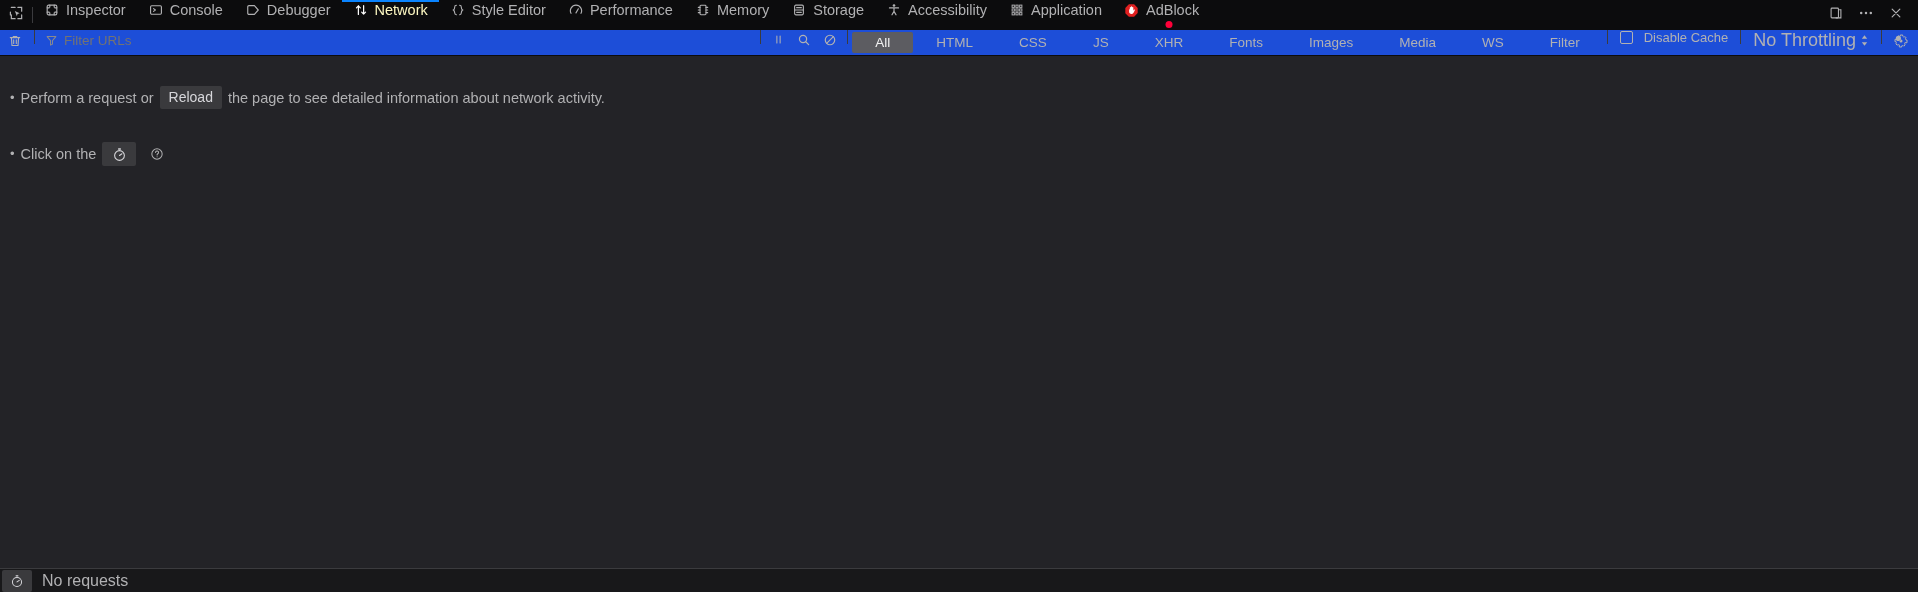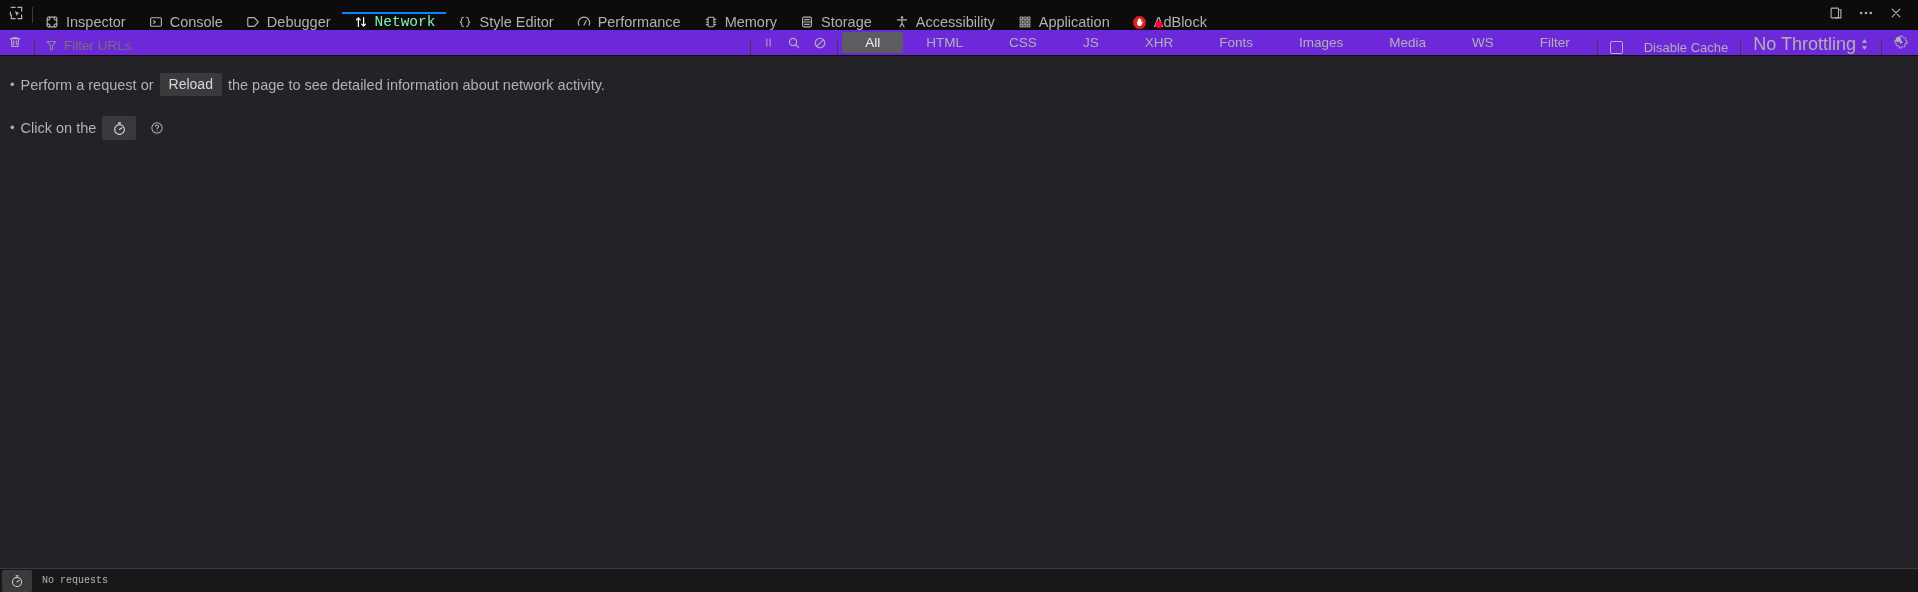--- a/index.html
+++ b/index.html
@@ -29,21 +29,21 @@
     flex: 0 0 auto;
   }
   .vdivider {
     width: 1px;
     background: #3b3b3e;
     margin: 7px 0;
     flex: 0 0 auto;
   }
   #tabs-list {
     display: flex;
-    align-items: flex-end;
+    align-items: flex-start;
     flex: 1 1 auto;
     min-width: 0;
     overflow: hidden;
   }
   .toolbox-tab {
     display: flex;
     align-items: center;
     gap: 6px;
     padding: 0 11px;
     color: #b1b1b3;
@@ -55,47 +55,46 @@
   }
   .toolbox-tab .tab-icon {
     display: flex;
     align-items: center;
     justify-content: center;
     width: 16px;
     height: 16px;
     flex: 0 0 auto;
   }
   .toolbox-tab.selected {
-    color: #86efac;
+    color: #fef9c3;
     border-top-color: #0a84ff;
-    font-family: Liberation Mono, monospace;
   }
   .toolbox-tab.selected .tab-icon svg { stroke: #ffffff; }
   #toolbox-controls {
     display: flex;
     align-items: center;
     gap: 2px;
     padding-right: 8px;
     flex: 0 0 auto;
   }
   .ctrl-btn {
     width: 28px;
     height: 28px;
     display: flex;
     align-items: center;
     justify-content: center;
   }
 
   
   #network-toolbar {
     height: 26px;
-    background: #6d28d9;
+    background: #1d4ed8;
     border-bottom: 1px solid #0c0c0d;
     display: flex;
-    align-items: flex-end;
+    align-items: flex-start;
     position: relative;
     user-select: none;
     font-size: 13px;
     color: #b1b1b3;
   }
   #clear-button {
     width: 30px;
     height: 24px;
     display: flex;
     align-items: center;
@@ -165,21 +164,21 @@
     background: #ff0039;
     left: 50%;
     transform: translateX(-50%);
   }
   .red-dot.top { top: -11px; }
   .red-dot.bottom { bottom: -11px; }
 
   #disable-cache-wrap {
     display: flex;
     align-items: center;
-    gap: 21px;
+    gap: 11px;
     padding: 0 8px;
     flex: 0 0 auto;
   }
   .fake-checkbox {
     width: 13px;
     height: 13px;
     border: 1px solid #b1b1b3;
     border-radius: 2px;
     background: transparent;
     flex: 0 0 auto;
@@ -228,21 +227,21 @@
     font-size: 13px;
   }
   .inline-btn {
     background: #3a3a3d;
     border: none;
     border-radius: 2px;
     color: #d7d7db;
     font-family: "Liberation Sans", sans-serif;
     font-size: 14px;
     padding: 3px 9px;
-    margin: 0 6px;
+    margin: 13px 6px;
     line-height: 17px;
   }
   .inline-icon-btn {
     background: #3a3a3d;
     border: none;
     border-radius: 2px;
     width: 34px;
     height: 24px;
     margin: 0 6px;
     display: inline-flex;
@@ -269,23 +268,22 @@
     margin-left: 2px;
     display: flex;
     align-items: center;
     justify-content: center;
     background: #3a3a3d;
     border-radius: 2px;
     flex: 0 0 auto;
   }
   #status-text {
     color: #b1b1b3;
-    font-size: 10px;
+    font-size: 16px;
     margin-left: 10px;
-    font-family: Liberation Mono, monospace;
   }
 </style>
 </head>
 <body>
 
 <div id="toolbox-tabbar">
 
   <div id="picker-button">
     <span>
       <svg width="15" height="15" viewBox="0 0 16 16" fill="none">

